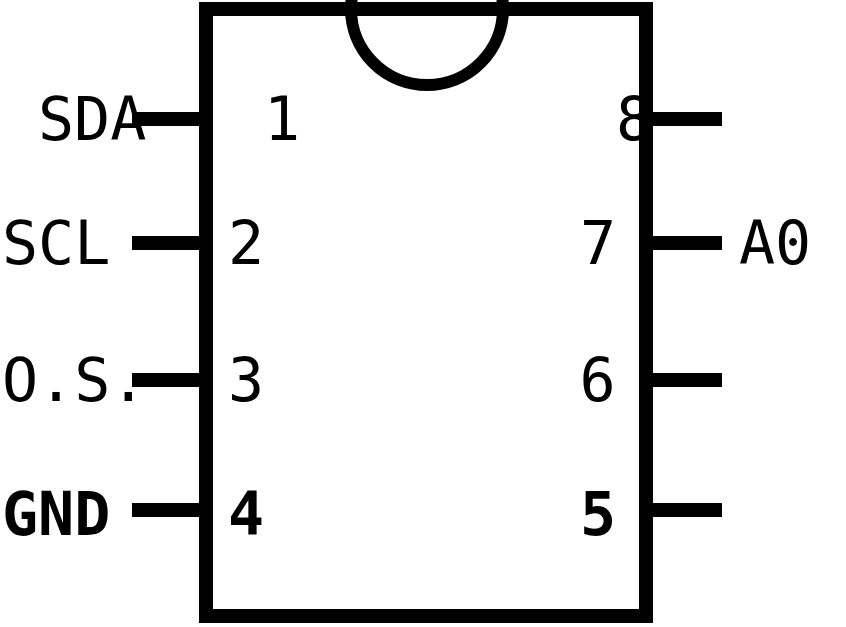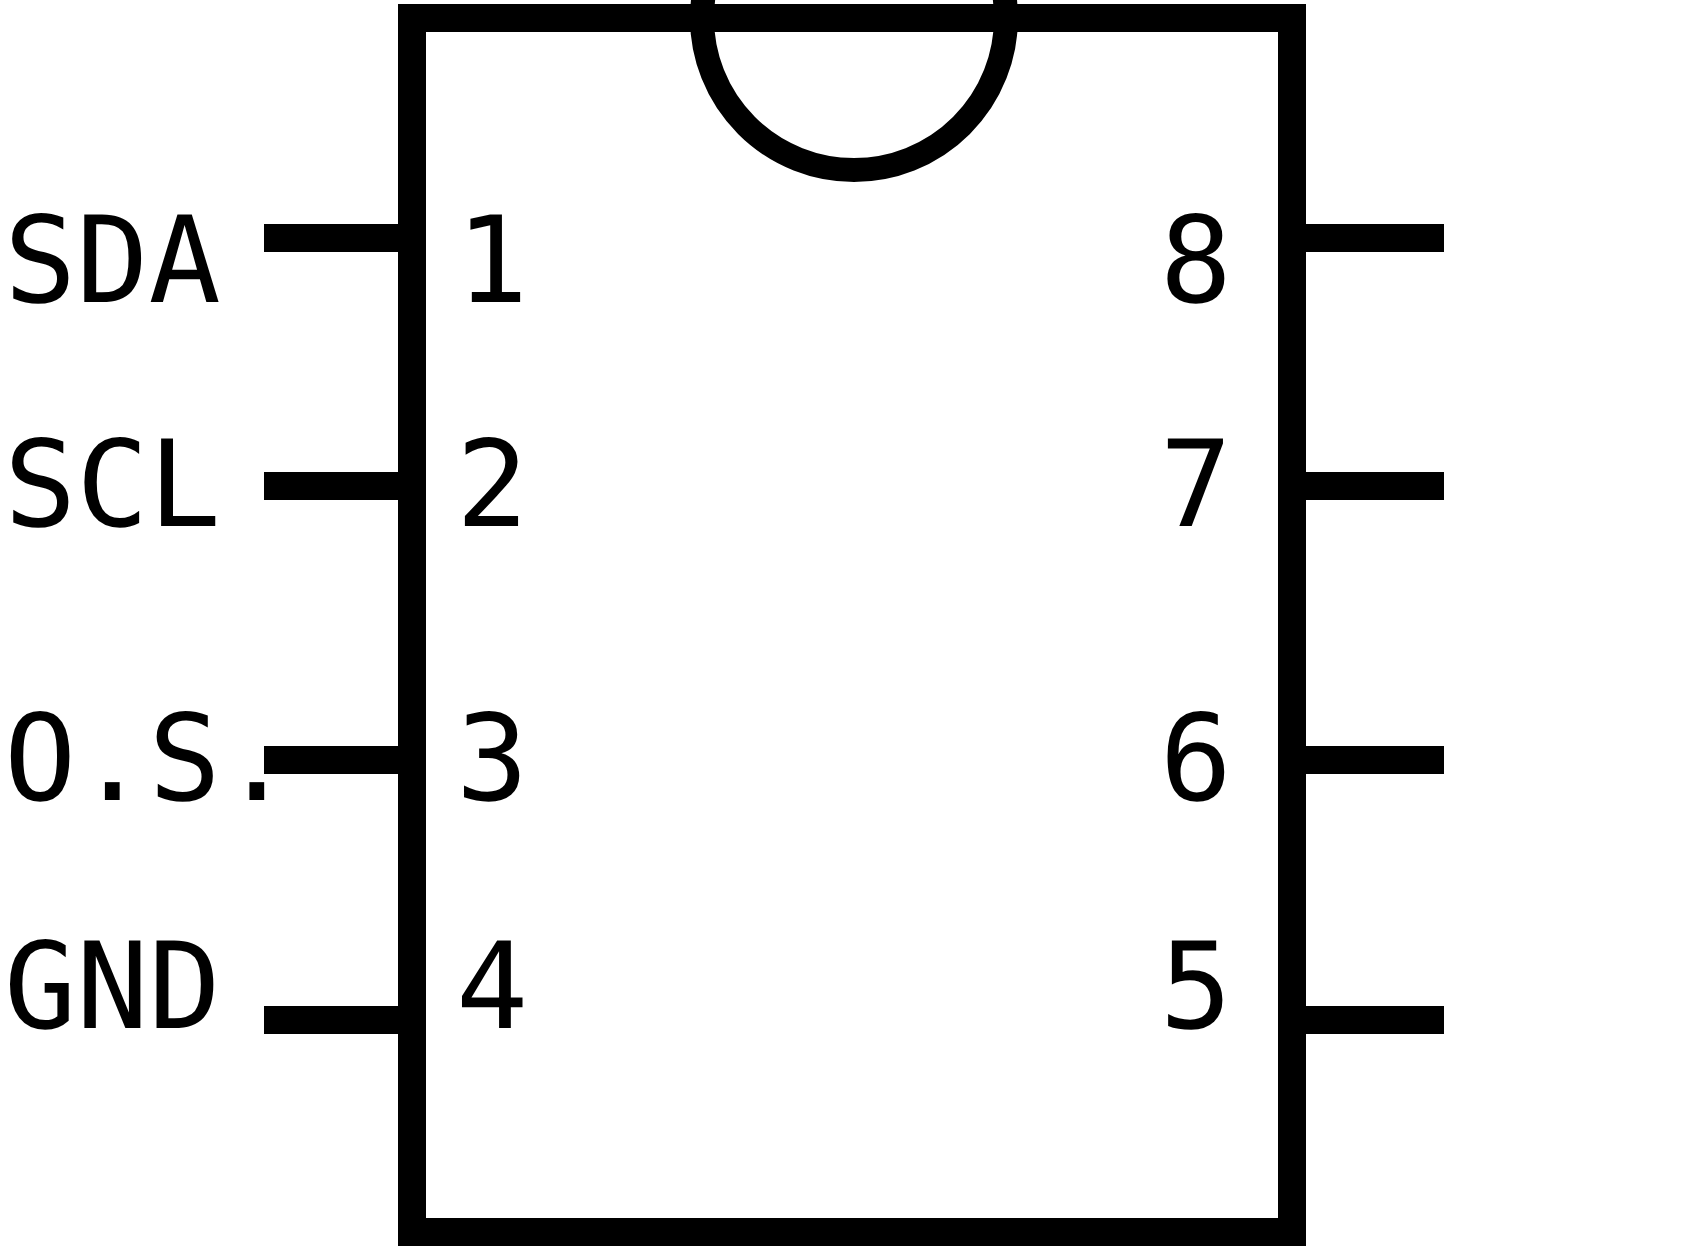--- a/index.html
+++ b/index.html
@@ -52,24 +52,24 @@
   .stub.r2 { top: 373px; }
   .stub.r3 { top: 503px; }
   
   .txt {
     position: absolute;
     font-size: 60px;
     line-height: 62px;
     height: 62px;
     white-space: nowrap;
   }
-  .txt.r0 { top: 100px; }
+  .txt.r0 { top: 88px; margin-left: 36px; }
   .txt.r1 { top: 212px; }
-  .txt.r2 { top: 349px; }
-  .txt.r3 { top: 463px; }
+  .txt.r2 { top: 349px; text-align: center; }
+  .txt.r3 { top: 483px; font-weight: bold; }
   .left-label  { left: 2px; }
   .right-label { left: 739px; }
   .left-num    { left: 228px; }
   .right-num   { left: 579px; width: 37px; text-align: right; }
   .sub {
     position: relative;
     top: 14px;
     font-size: 42px;
   }
 </style>
@@ -99,14 +99,17 @@
   <div class="txt left-num r0">1</div>
   <div class="txt left-num r1">2</div>
   <div class="txt left-num r2">3</div>
   <div class="txt left-num r3">4</div>
 
   <div class="txt right-num r0">8</div>
   <div class="txt right-num r1">7</div>
   <div class="txt right-num r2">6</div>
   <div class="txt right-num r3">5</div>
 
+  <div class="txt right-label r1">
+    <span>A0</span><span class="sub"></span>
+  </div>
 
 </div>
 
 </body></html>

